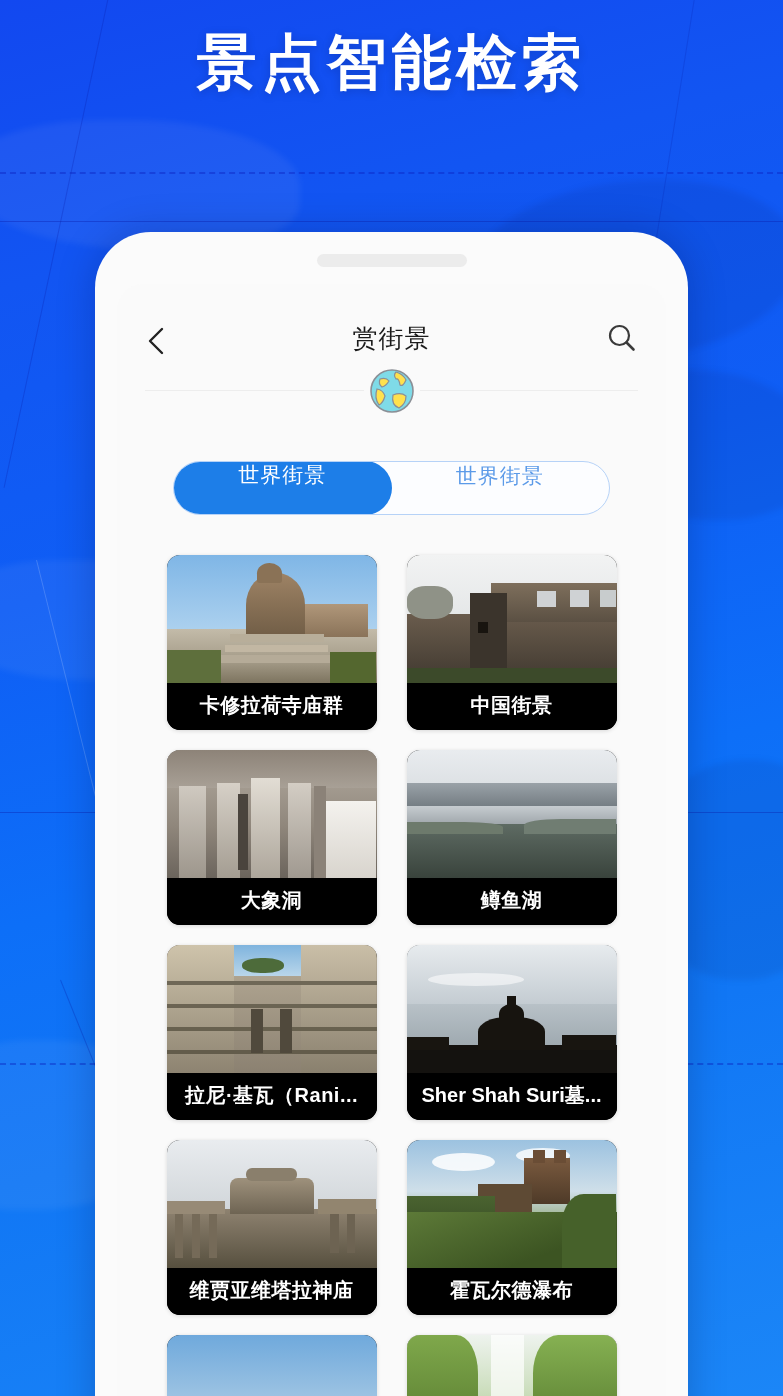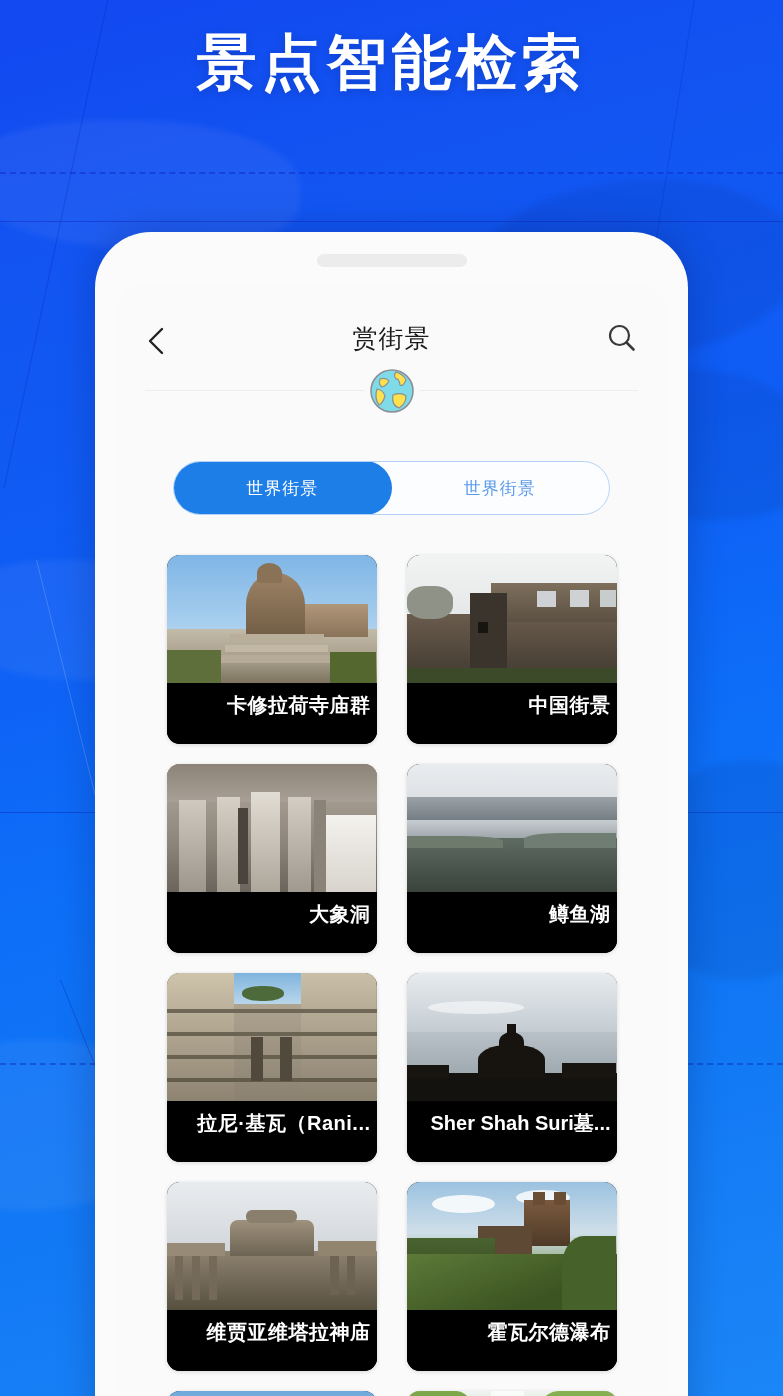--- a/index.html
+++ b/index.html
@@ -135,22 +135,22 @@
     width: 437px; height: 54px;
     background: #fcfdff;
     border: 1px solid #b6d2f7;
     border-radius: 27px;
     display: flex;
     overflow: hidden;
     position: relative;
   }
   .tab {
     flex: 1;
-    display: flex; align-items: center; justify-content: center;
-    font-size: 17px;
+    display: flex; align-items: flex-start; justify-content: center;
+    font-size: 21px;
     color: #5b9ae8;
     letter-spacing: 1px;
     cursor: pointer;
     background: transparent;
     position: relative;
     z-index: 2;
   }
   .tab.active {
     color: #ffffff;
     background: #1d7ee8;
@@ -180,22 +180,22 @@
     width: 100%;
     height: 128px;
     position: relative;
     overflow: hidden;
   }
   .card-label {
     background: #000000;
     color: #ffffff;
     font-size: 20px;
     font-weight: bold;
-    text-align: right;
-    padding: 9px 6px 25px;
+    text-align: center;
+    padding: 9px 6px 11px;
     letter-spacing: 0.5px;
     white-space: nowrap;
     overflow: hidden;
   }
   .card-label.latin { font-size: 20px; letter-spacing: 0; }
 
   
   .ph { position:absolute; inset:0; }
   .sky-blue   { background: linear-gradient(180deg,#7fb6e6 0%, #a9cfee 55%, #cfe2ef 100%); }
   .sky-grey   { background: linear-gradient(180deg,#e9ecef 0%, #cfd4d8 60%, #b4bcc2 100%); }

